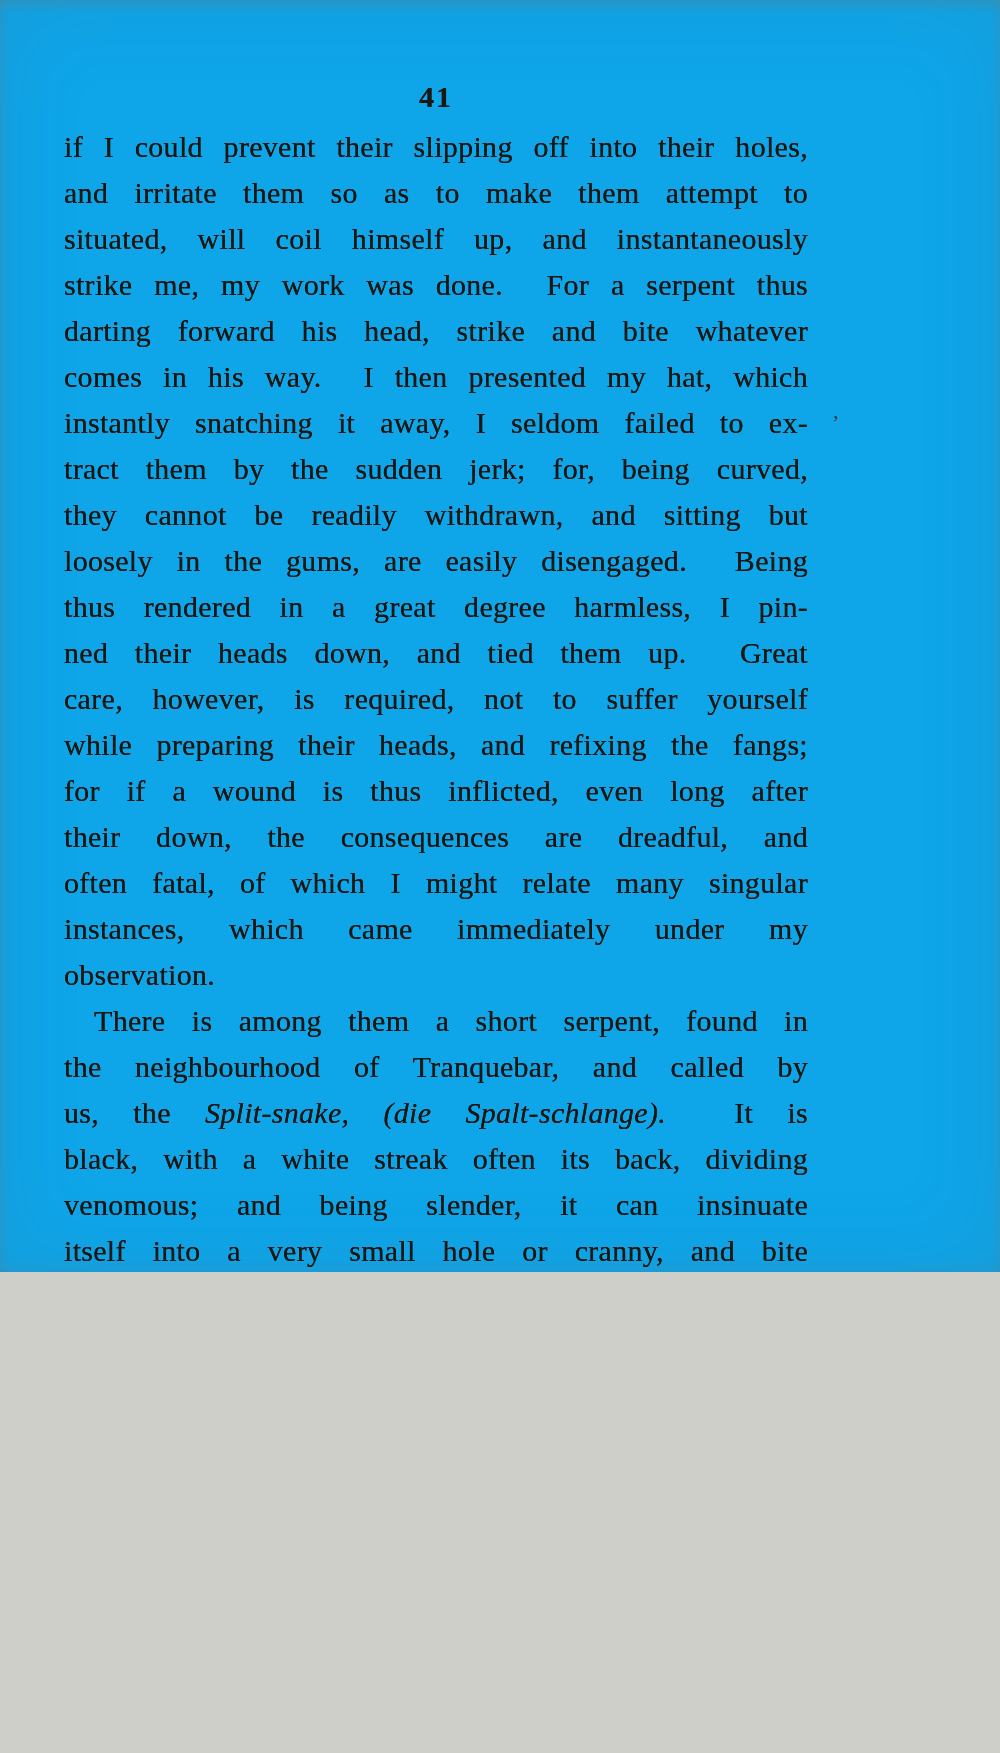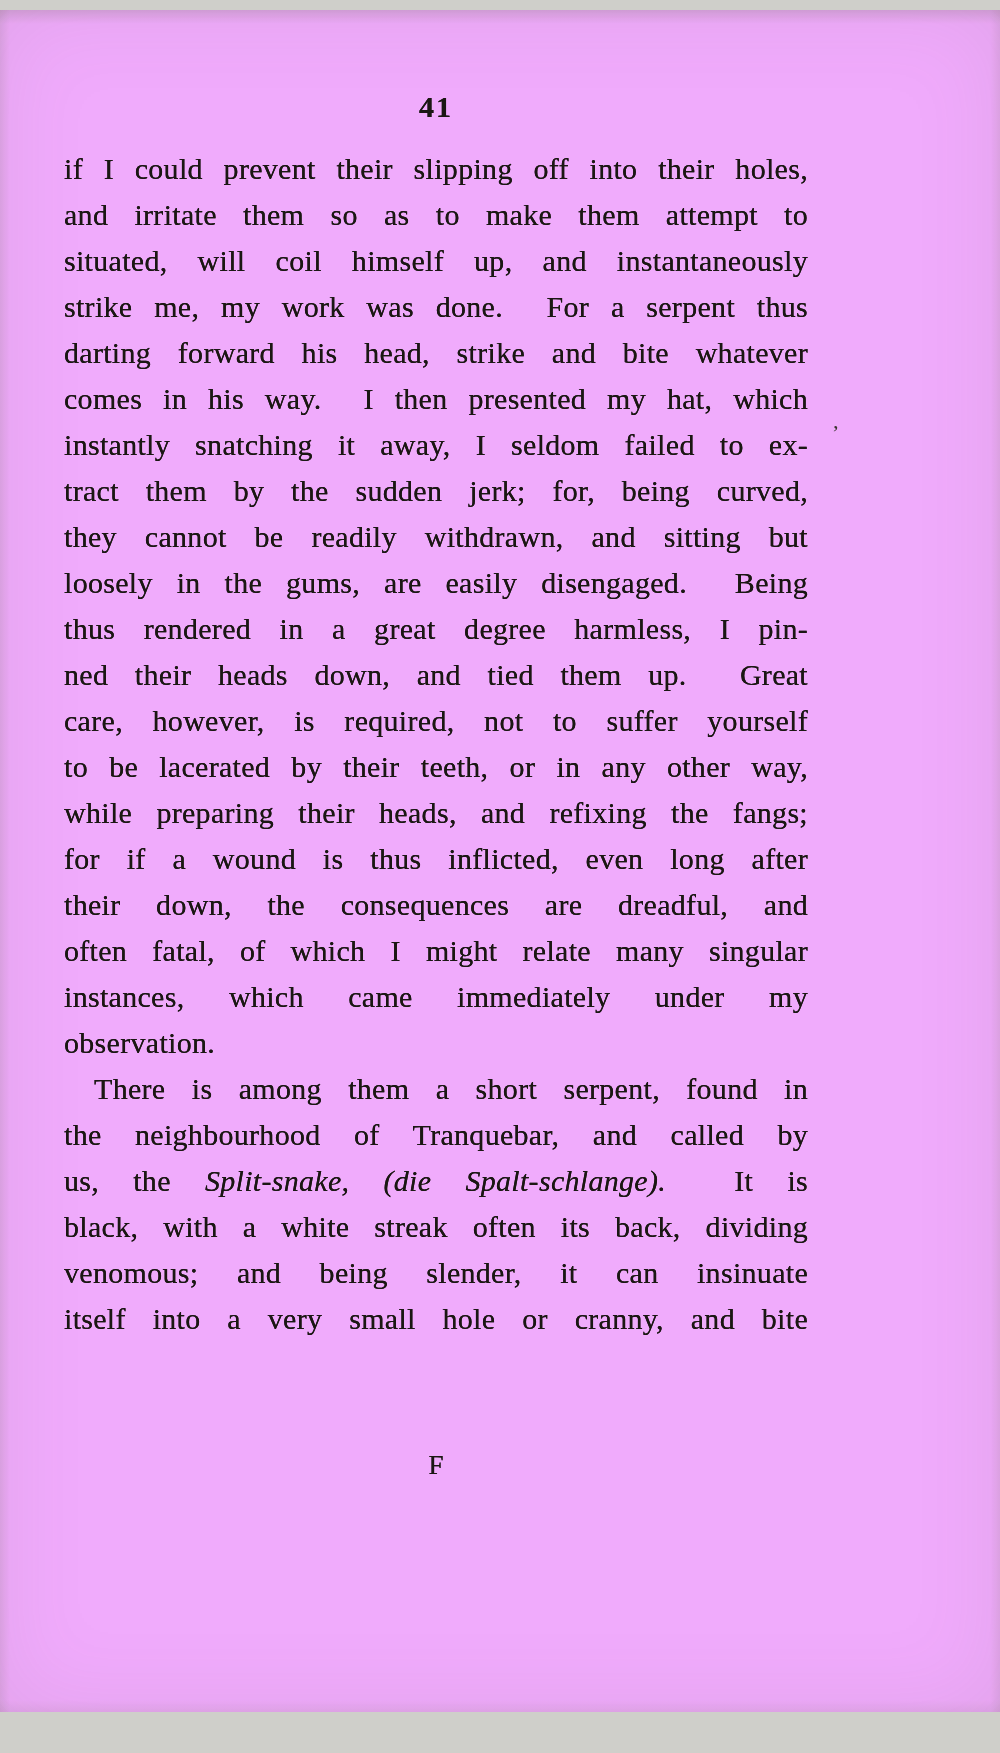--- a/index.html
+++ b/index.html
@@ -3,23 +3,23 @@
 <meta charset="utf-8">
 <style>
   html, body {
     margin: 0;
     padding: 0;
     background: #cfcfca;
   }
   .page {
     position: relative;
     width: 1000px;
-    height: 1702px;
-    margin: 10px auto;
-    background: #f0abfc;
+    height: 1272px;
+    margin: 0 auto;
+    background: #0ea5e9;
     font-family: "Liberation Serif", "DejaVu Serif", serif;
     color: #1b1713;
     overflow: hidden;
   }
   
   .page::before {
     content: "";
     position: absolute;
     inset: 0;
     pointer-events: none;
@@ -36,21 +36,21 @@
     left: 65px;
     width: 742px;
     text-align: center;
     font-size: 30px;
     font-weight: bold;
     letter-spacing: 2px;
     text-shadow: 0 0 0.5px currentColor;
   }
   .text-block {
     position: absolute;
-    top: 136px;
+    top: 124px;
     left: 64px;
     width: 744px;
     font-size: 30px;
     line-height: 46px;
     letter-spacing: 0.3px;
     word-spacing: 2px;
     text-shadow: 0 0 0.5px currentColor;
   }
   .paragraph { margin: 0; }
   .line {
@@ -98,21 +98,20 @@
         <div class="line just"><span>strike me, my work was done.&nbsp; For a serpent thus</span></div>
         <div class="line just"><span>darting forward his head, strike and bite whatever</span></div>
         <div class="line just"><span>comes in his way.&nbsp; I then presented my hat, which</span></div>
         <div class="line just"><span>instantly snatching it away, I seldom failed to ex-</span></div>
         <div class="line just"><span>tract them by the sudden jerk; for, being curved,</span></div>
         <div class="line just"><span>they cannot be readily withdrawn, and sitting but</span></div>
         <div class="line just"><span>loosely in the gums, are easily disengaged.&nbsp; Being</span></div>
         <div class="line just"><span>thus rendered in a great degree harmless, I pin-</span></div>
         <div class="line just"><span>ned their heads down, and tied them up.&nbsp; Great</span></div>
         <div class="line just"><span>care, however, is required, not to suffer yourself</span></div>
-        <div class="line just"><span>to be lacerated by their teeth, or in any other way,</span></div>
         <div class="line just"><span>while preparing their heads, and refixing the fangs;</span></div>
         <div class="line just"><span>for if a wound is thus inflicted, even long after</span></div>
         <div class="line just"><span>their down, the consequences are dreadful, and</span></div>
         <div class="line just"><span>often fatal, of which I might relate many singular</span></div>
         <div class="line just"><span>instances, which came immediately under my</span></div>
         <div class="line"><span>observation.</span></div>
       </div>
       <div class="paragraph">
         <div class="line just indent"><span>There is among them a short serpent, found in</span></div>
         <div class="line just"><span>the neighbourhood of Tranquebar, and called by</span></div>

